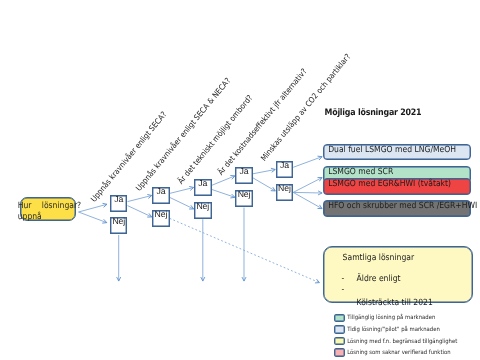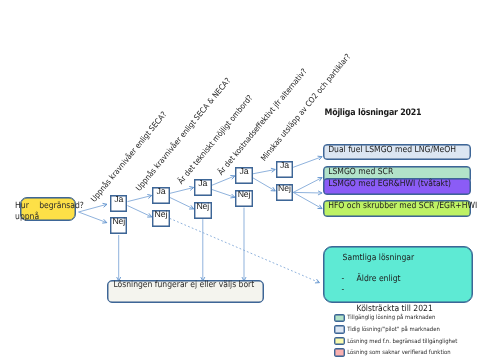--- a/index.html
+++ b/index.html
@@ -22,21 +22,21 @@
   .rejectbox{left:107px;top:274.2px;width:157px;height:22.8px;border:1.6px solid #3d6697;
              box-shadow:inset 0 0 0 0.45px #33598a;border-radius:5px;background:#f4f4ee;justify-content:center;}
   .rejectbox span{font-size:8.5px;color:#2b2b2b;line-height:8.5px;position:relative;top:0.2px;right:1.7px;}
 
   .solbox{position:absolute;left:323px;width:148px;border:1.6px solid #3d6697;
           box-shadow:inset 0 0 0 0.45px #33598a;border-radius:4px;
           padding-left:4.2px;overflow:visible;}
   .solbox span{font-size:8.5px;color:#1d1d1d;white-space:nowrap;line-height:8.5px;position:relative;top:1.2px;}
 
   .notebox{position:absolute;left:323px;top:239.5px;width:148px;height:55px;border:1.6px solid #3d6697;
-           box-shadow:inset 0 0 0 0.45px #33598a;border-radius:9px;background:#5eead4;display:block;}
+           box-shadow:inset 0 0 0 0.45px #33598a;border-radius:9px;background:#fef9c3;display:block;}
   .noteline{position:absolute;font-size:8.5px;line-height:8.5px;color:#1d1d1d;white-space:nowrap;}
 
   .title{position:absolute;left:324.5px;top:103.2px;font-size:8.8px;font-weight:bold;
          color:#1a1a1a;letter-spacing:-0.22px;line-height:9px;}
 
   .qlabel{position:absolute;font-size:7.9px;color:#1d1d1d;white-space:nowrap;
           transform-origin:0 0;transform:rotate(-50.5deg);}
 
   .legend-sw{position:absolute;left:334px;width:10.6px;height:8.6px;
              border:1.3px solid #3d6697;box-shadow:inset 0 0 0 0.4px #33598a;
@@ -74,33 +74,30 @@
         <path d="M293.20000000000005,186.4 L322,171.6" marker-end="url(#ah)"></path>
         <path d="M293.20000000000005,186.4 L322,187" marker-end="url(#ah)"></path>
         <path d="M293.20000000000005,186.4 L322,202.6" marker-end="url(#ah)"></path>
       </g>
   </svg>
 
   <div class="title">Möjliga lösningar 2021</div>
 
   <div class="node startbox">
     <span>Hur uppnå</span>
-    <span>begränsad?</span>
+    <span>lösningar?</span>
   </div>
 
-  <div class="node rejectbox">
-    <span>Lösningen fungerar ej eller väljs bort</span>
-  </div>
 
   <div class="notebox">
     <div class="noteline" style="left:18.6px;top:7.3px;">Samtliga lösningar</div>
     <div class="noteline" style="left:17.4px;top:28.9px;">-</div>
     <div class="noteline" style="left:32.6px;top:28.9px;">Äldre enligt</div>
     <div class="noteline" style="left:17.4px;top:39.7px;">-</div>
-    <div class="noteline" style="left:32.6px;top:58px;">Kölsträckta till 2021</div>
+    <div class="noteline" style="left:32.6px;top:52px;">Kölsträckta till 2021</div>
   </div>
 
   <div id="decisions">
       <div class="node decbox" style="left: 109.9px; top: 188.9px;">
         <span>Ja</span>
       </div>
       <div class="node decbox" style="left: 109.9px; top: 211.4px;">
         <span>Nej</span>
       </div>
       <div class="node decbox" style="left: 152.1px; top: 180.7px;">
@@ -135,24 +132,24 @@
       <div class="qlabel" style="left: 216.3px; top: 164.7px;">Är det kostnadseffektivt jfr alternativ?</div>
       <div class="qlabel" style="left: 259px; top: 151px;">Minskas utsläpp av CO2 och partiklar?</div>
     </div>
   <div id="solutions">
       <div class="node solbox" style="top: 137.8px; height: 16.5px; background: rgb(220, 230, 242);">
         <span>Dual fuel LSMGO med LNG/MeOH</span>
       </div>
       <div class="node solbox" style="top: 160.2px; height: 17px; background: rgb(178, 227, 201);">
         <span>LSMGO med SCR</span>
       </div>
-      <div class="node solbox" style="top: 172px; height: 17px; background: #8b5cf6;">
+      <div class="node solbox" style="top: 172px; height: 17px; background: #ef4444;">
         <span>LSMGO med EGR&amp;HWI (tvåtakt)</span>
       </div>
-      <div class="node solbox" style="top: 194.3px; height: 16.6px; background: #bef264;">
+      <div class="node solbox" style="top: 194.3px; height: 16.6px; background: #737373;">
         <span>HFO och skrubber med SCR /EGR+HWI</span>
       </div>
     </div>
   <div id="legend">
       <div class="legend-sw" style="top: 307.6px; background: rgb(178, 227, 201);"></div>
       <div class="legend-tx" style="top: 309.3px;">Tillgänglig lösning på marknaden</div>
       <div class="legend-sw" style="top: 319.2px; background: rgb(220, 230, 242);"></div>
       <div class="legend-tx" style="top: 320.9px;">Tidig lösning/”pilot” på marknaden</div>
       <div class="legend-sw" style="top: 330.8px; background: rgb(250, 250, 174);"></div>
       <div class="legend-tx" style="top: 332.5px;">Lösning med f.n. begränsad tillgänglighet</div>

